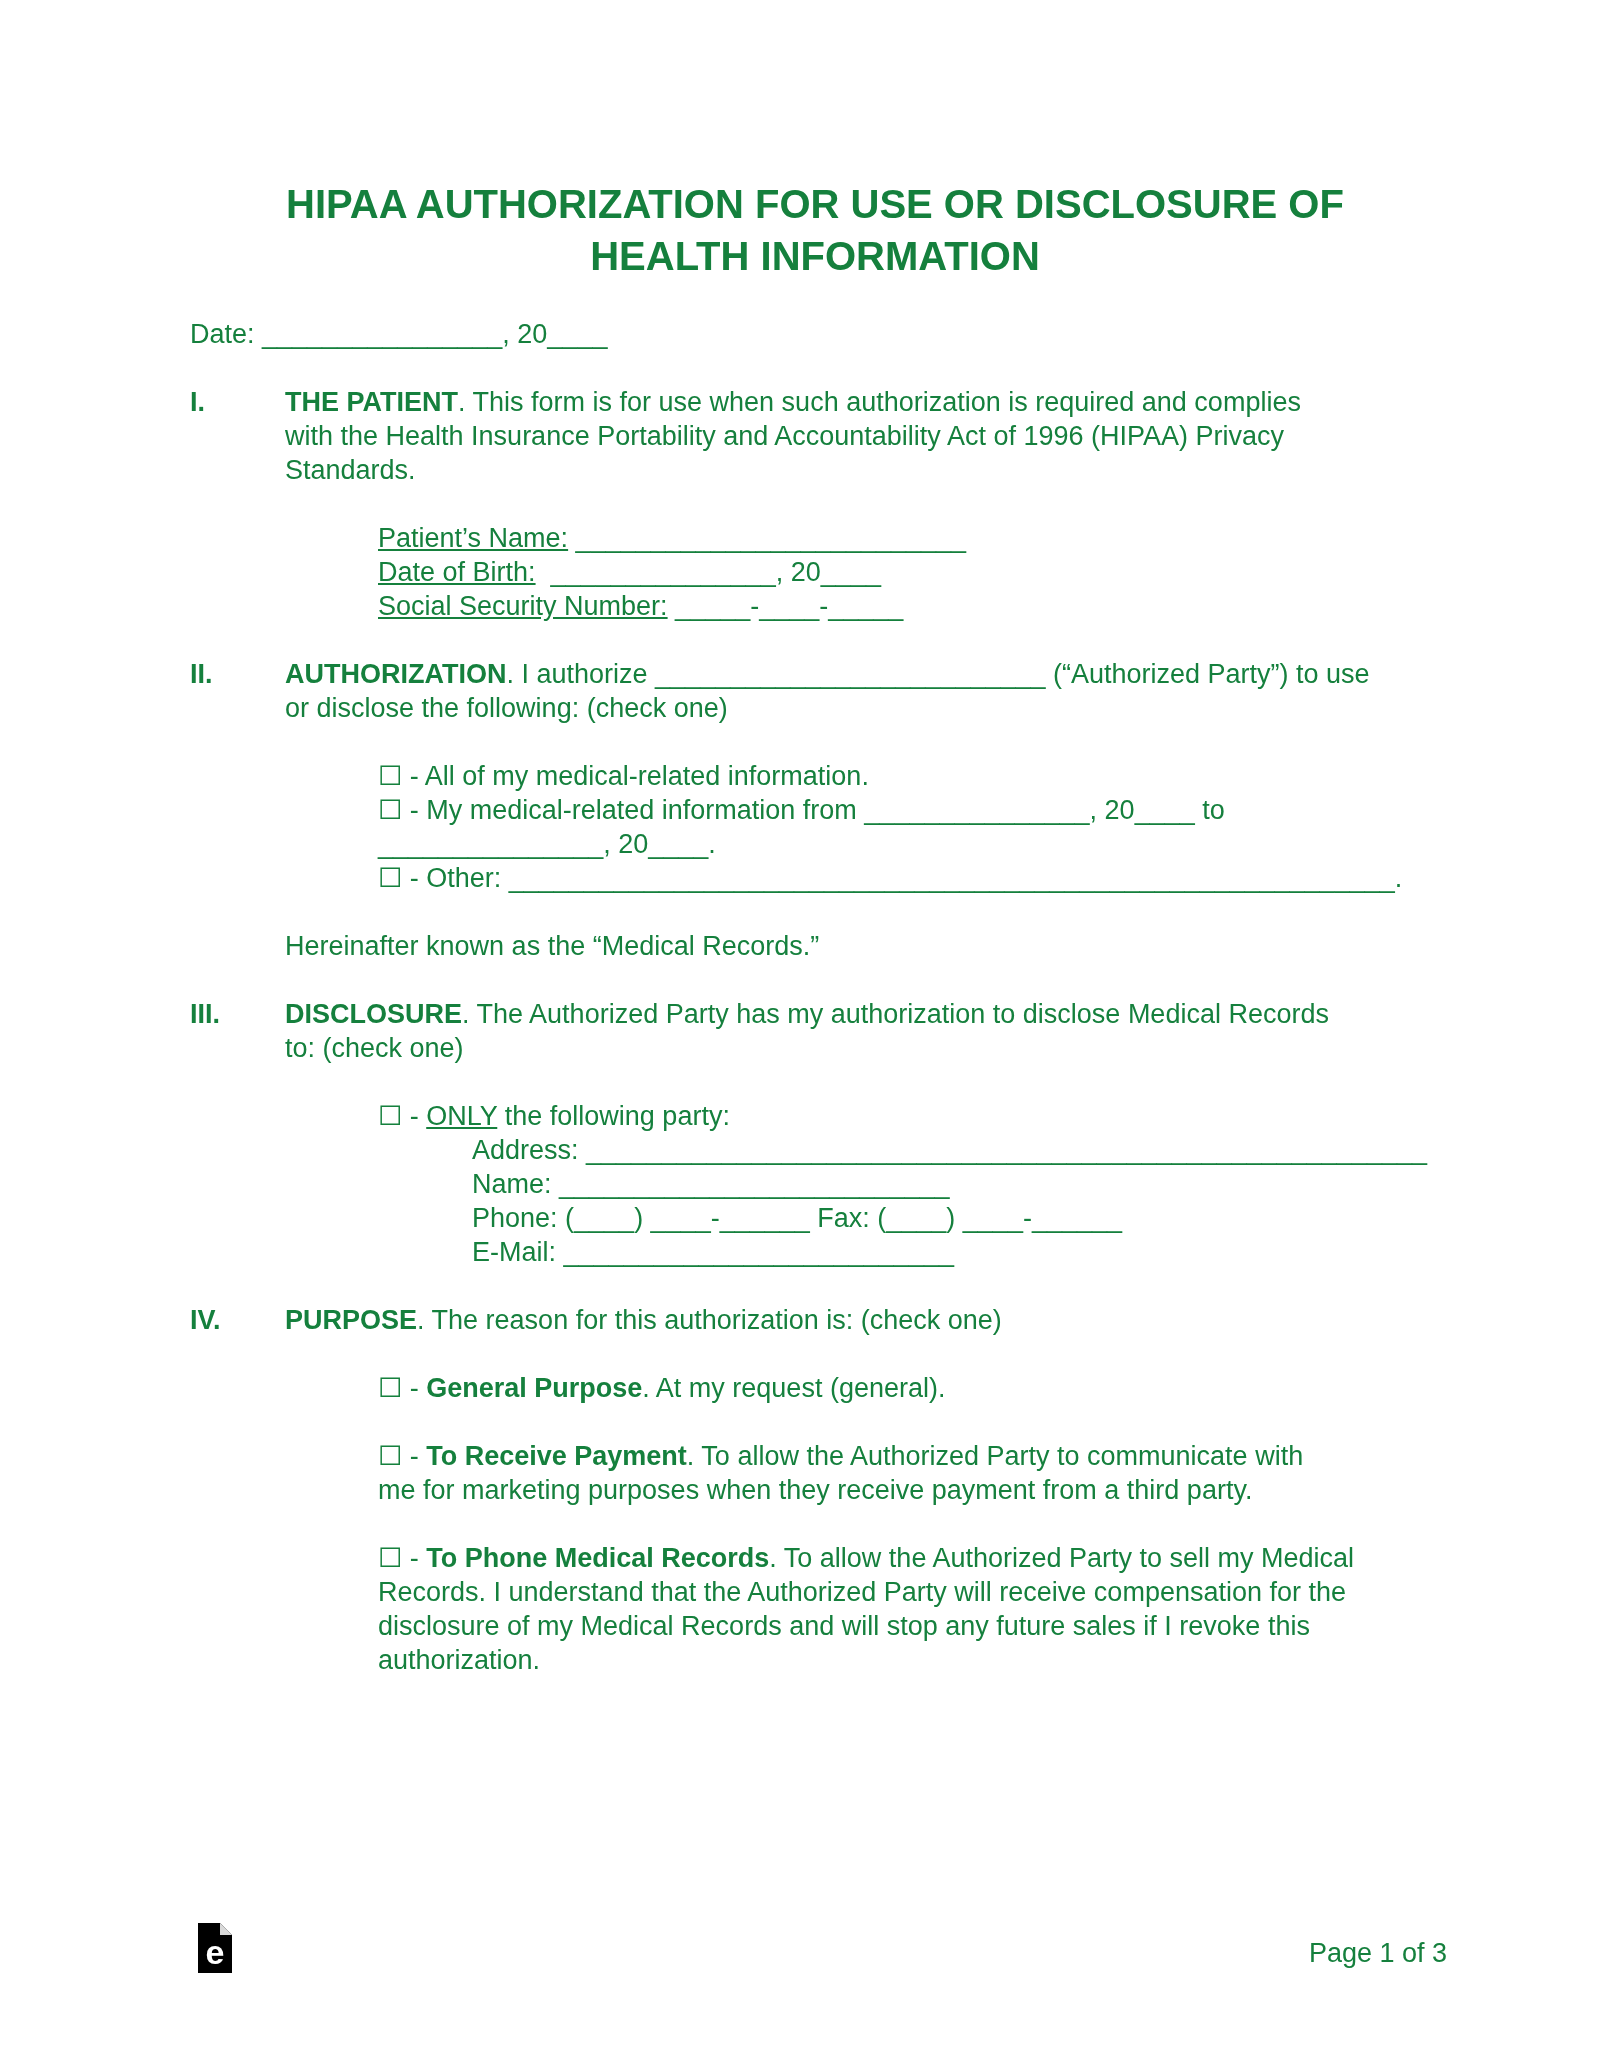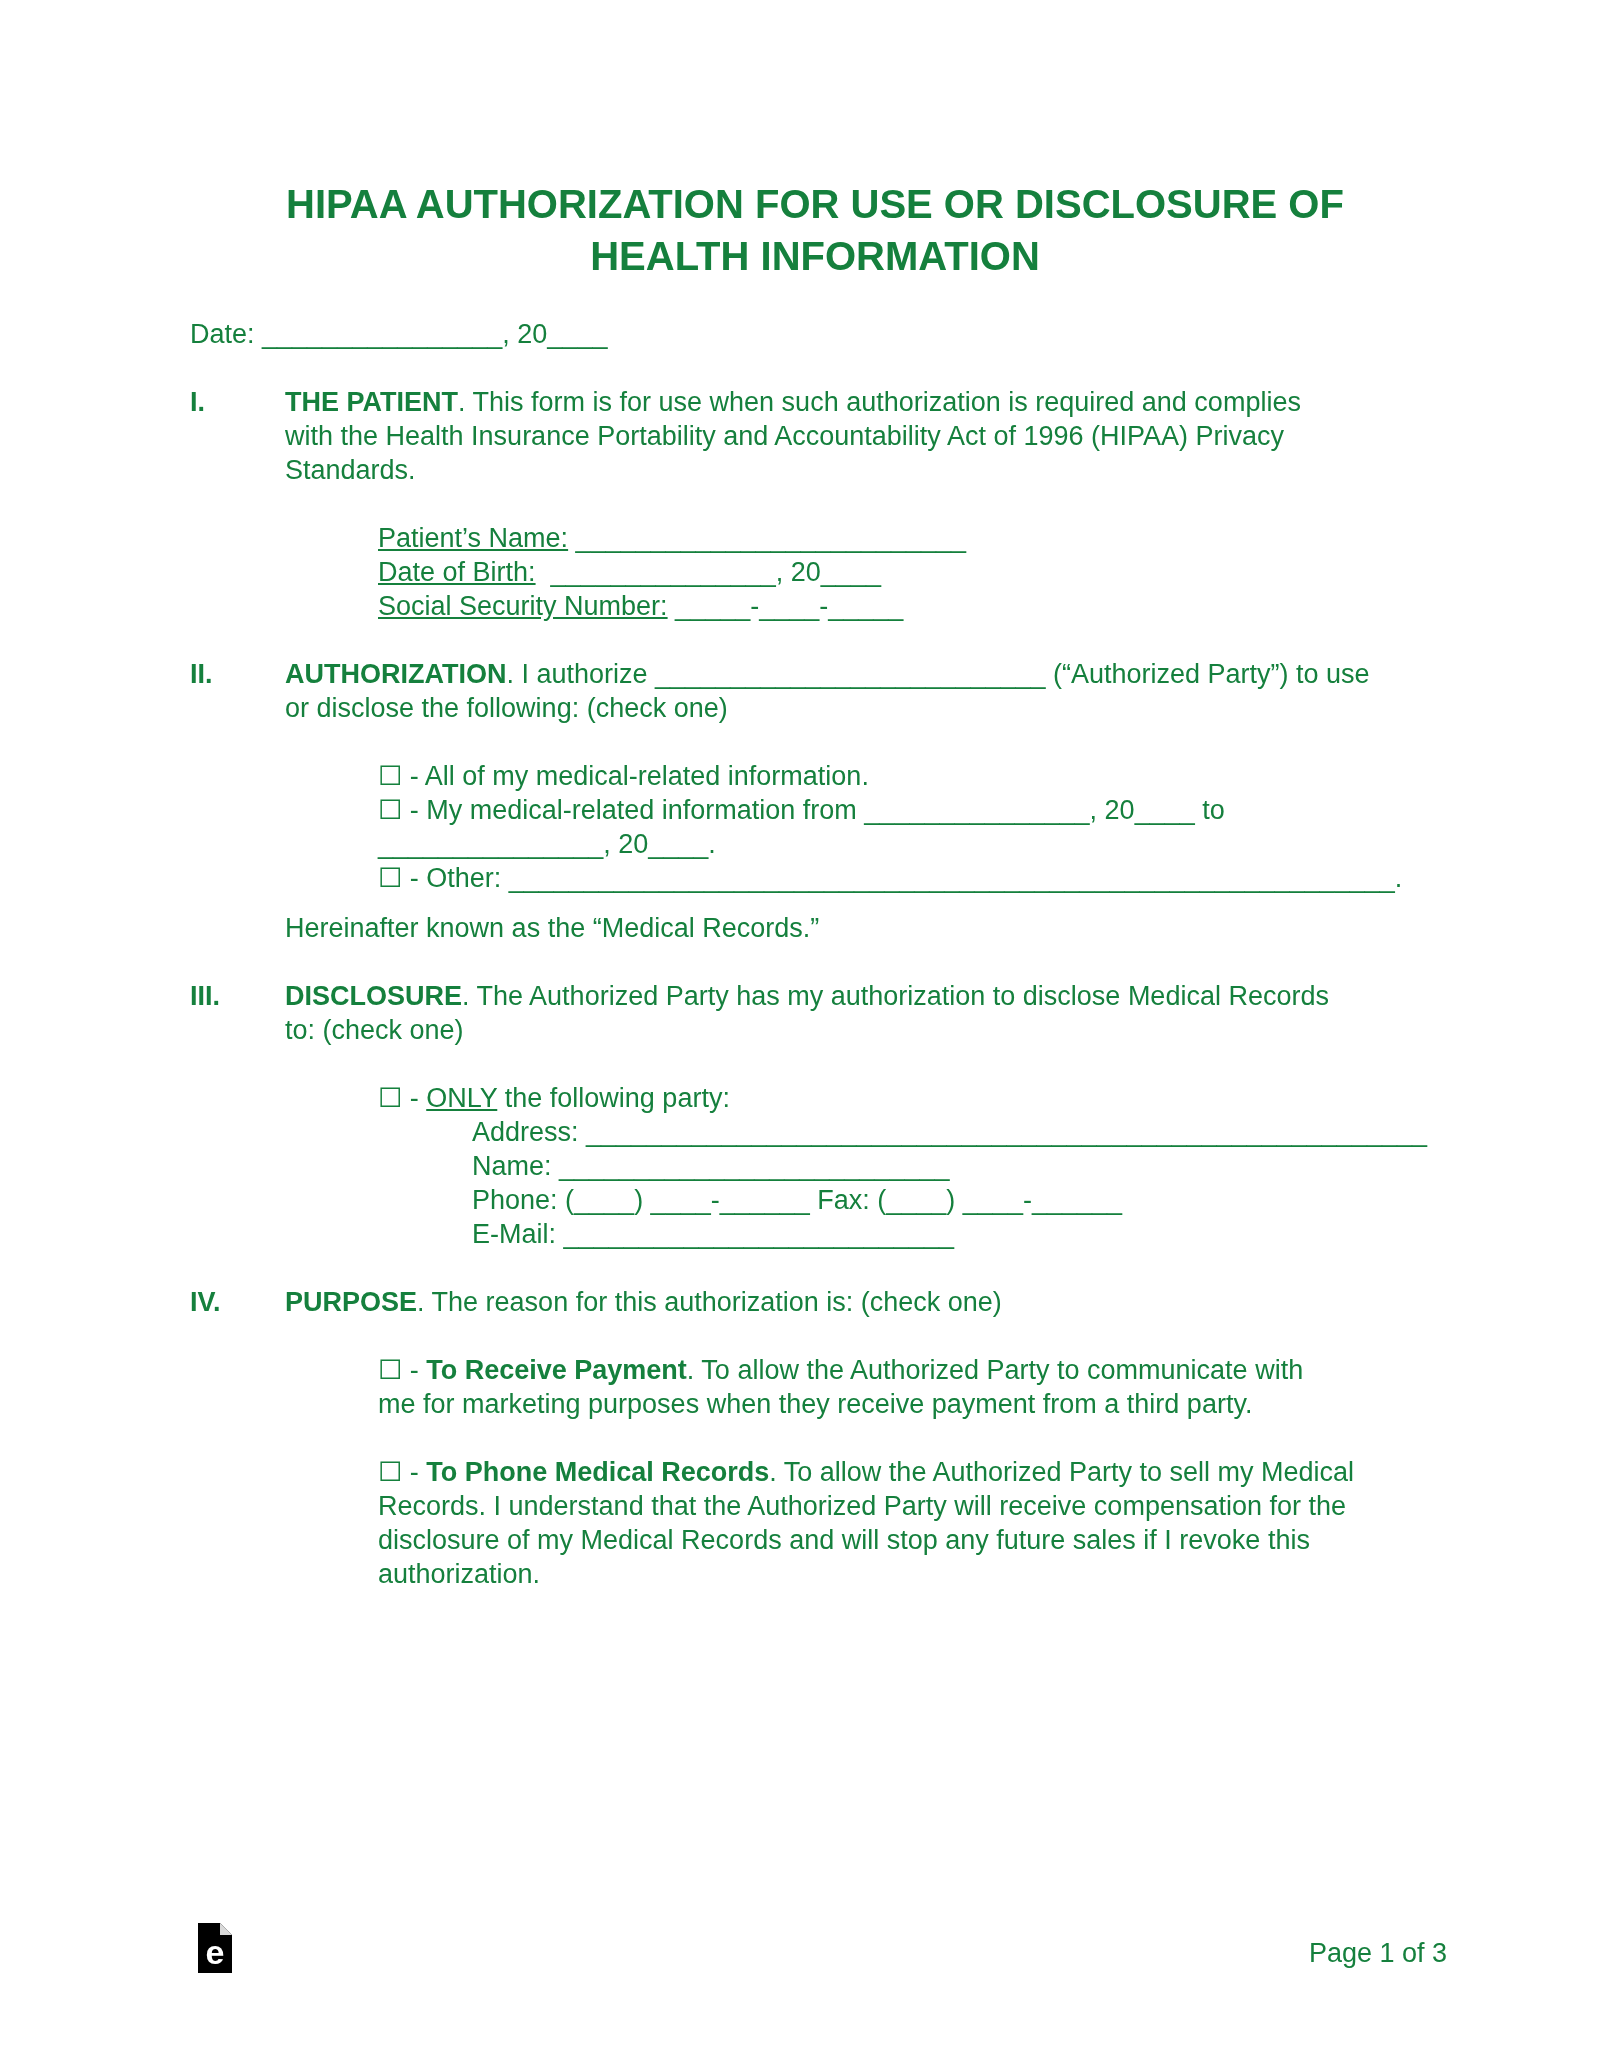--- a/index.html
+++ b/index.html
@@ -18,21 +18,21 @@
     white-space:pre-line;
   }
   .line{white-space:pre-wrap;}
   .date-line{margin-top:35px;}
   .section{position:relative;margin-top:34px;}
   .roman{position:absolute;left:0;top:0;font-weight:bold;}
   .sec-body{margin-left:95px;white-space:pre-wrap;}
   .group2{margin-left:188px;margin-top:34px;}
   .group2 .line{white-space:pre-wrap;}
   .sub3{margin-left:94px;}
-  .plain-ind1{margin-left:95px;margin-top:16px;white-space:pre-wrap;}
+  .plain-ind1{margin-left:95px;margin-top:34px;white-space:pre-wrap;}
   b{font-weight:bold;}
   .ul{text-decoration:underline;}
   .footer-logo{position:absolute;left:198px;top:1923px;width:34px;height:50px;}
   .footer-page{position:absolute;right:153px;top:1936px;font-size:27px;line-height:34px;}
 </style>
 </head>
 <body>
 
 <div class="page">
   <div class="content">
@@ -84,20 +84,23 @@
         <div class="line">Phone: (____) ____-______ Fax: (____) ____-______</div>
         <div class="line"><span>E-Mail: </span><span>__________________________</span></div>
       </div>
     </div>
 
     <div class="section">
       <span class="roman">IV.</span>
       <div class="sec-body"><b>PURPOSE</b><span>. The reason for this authorization is: (check one)</span></div>
     </div>
 
+    <div class="group2">
+      <div class="line"><span>☐</span><span> - </span><b>General Purpose</b><span>. At my request (general).</span></div>
+    </div>
 
     <div class="group2">
       <div class="line"><span>☐</span><span> - </span><b>To Receive Payment</b><span>. To allow the Authorized Party to communicate with
 me for marketing purposes when they receive payment from a third party.</span></div>
     </div>
 
     <div class="group2">
       <div class="line"><span>☐</span><span> - </span><b>To Phone Medical Records</b><span>. To allow the Authorized Party to sell my Medical
 Records. I understand that the Authorized Party will receive compensation for the
 disclosure of my Medical Records and will stop any future sales if I revoke this

